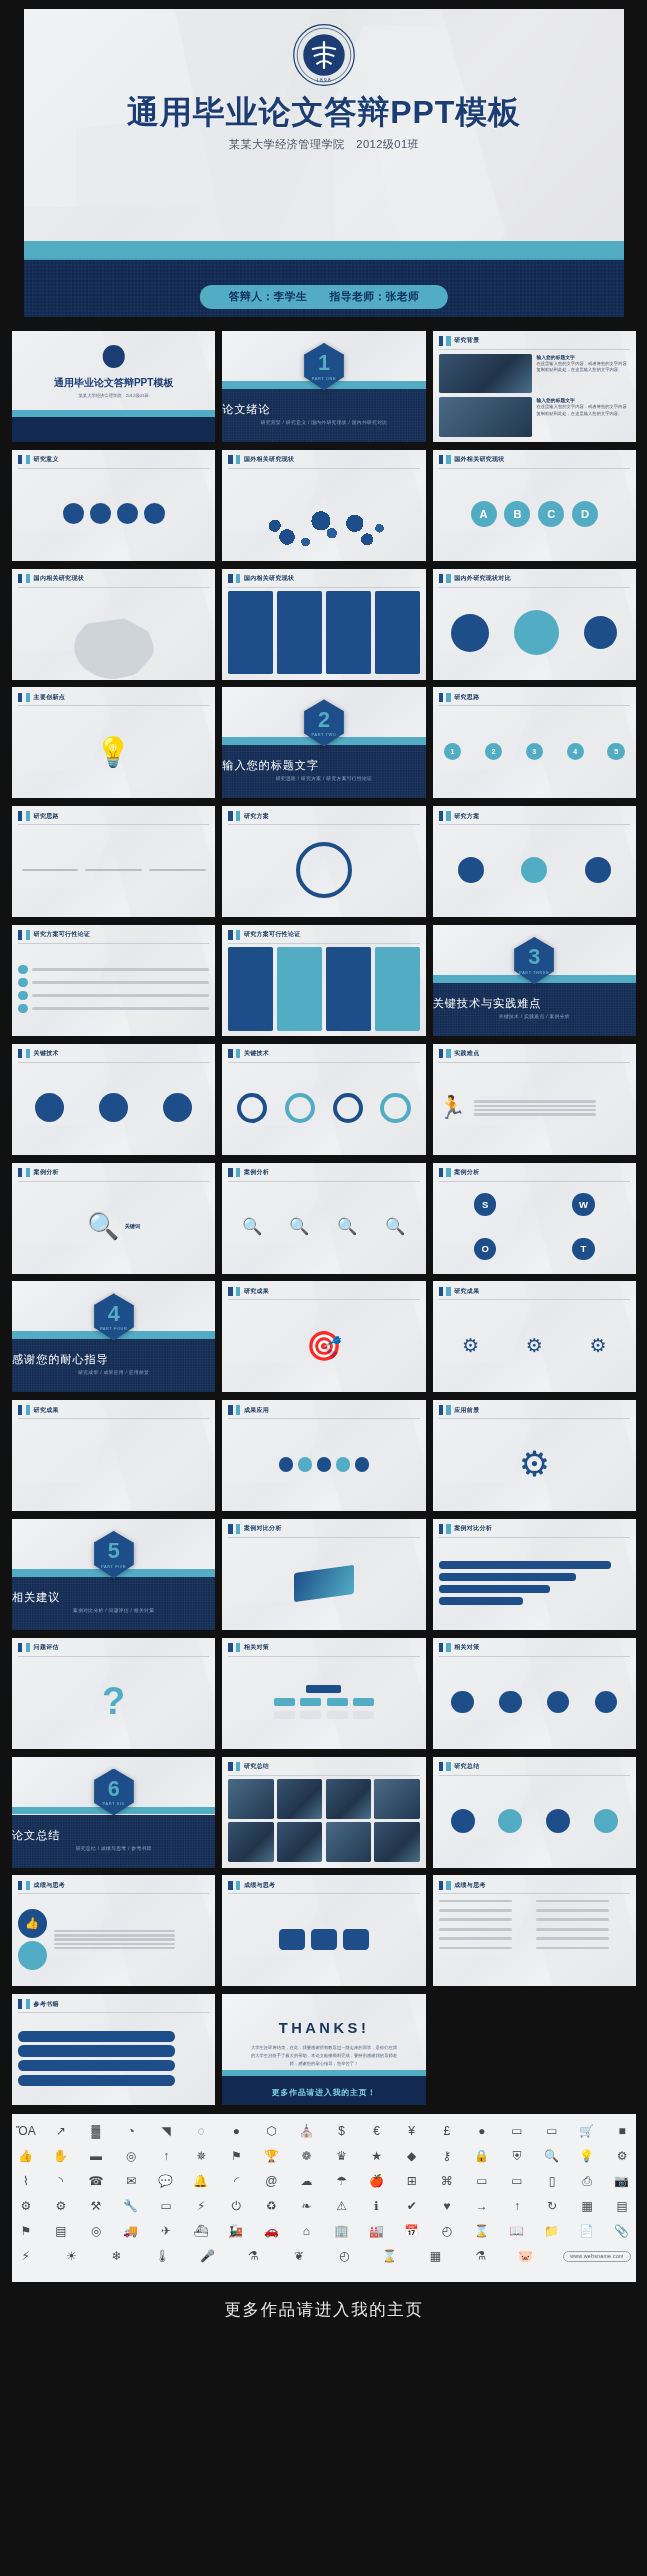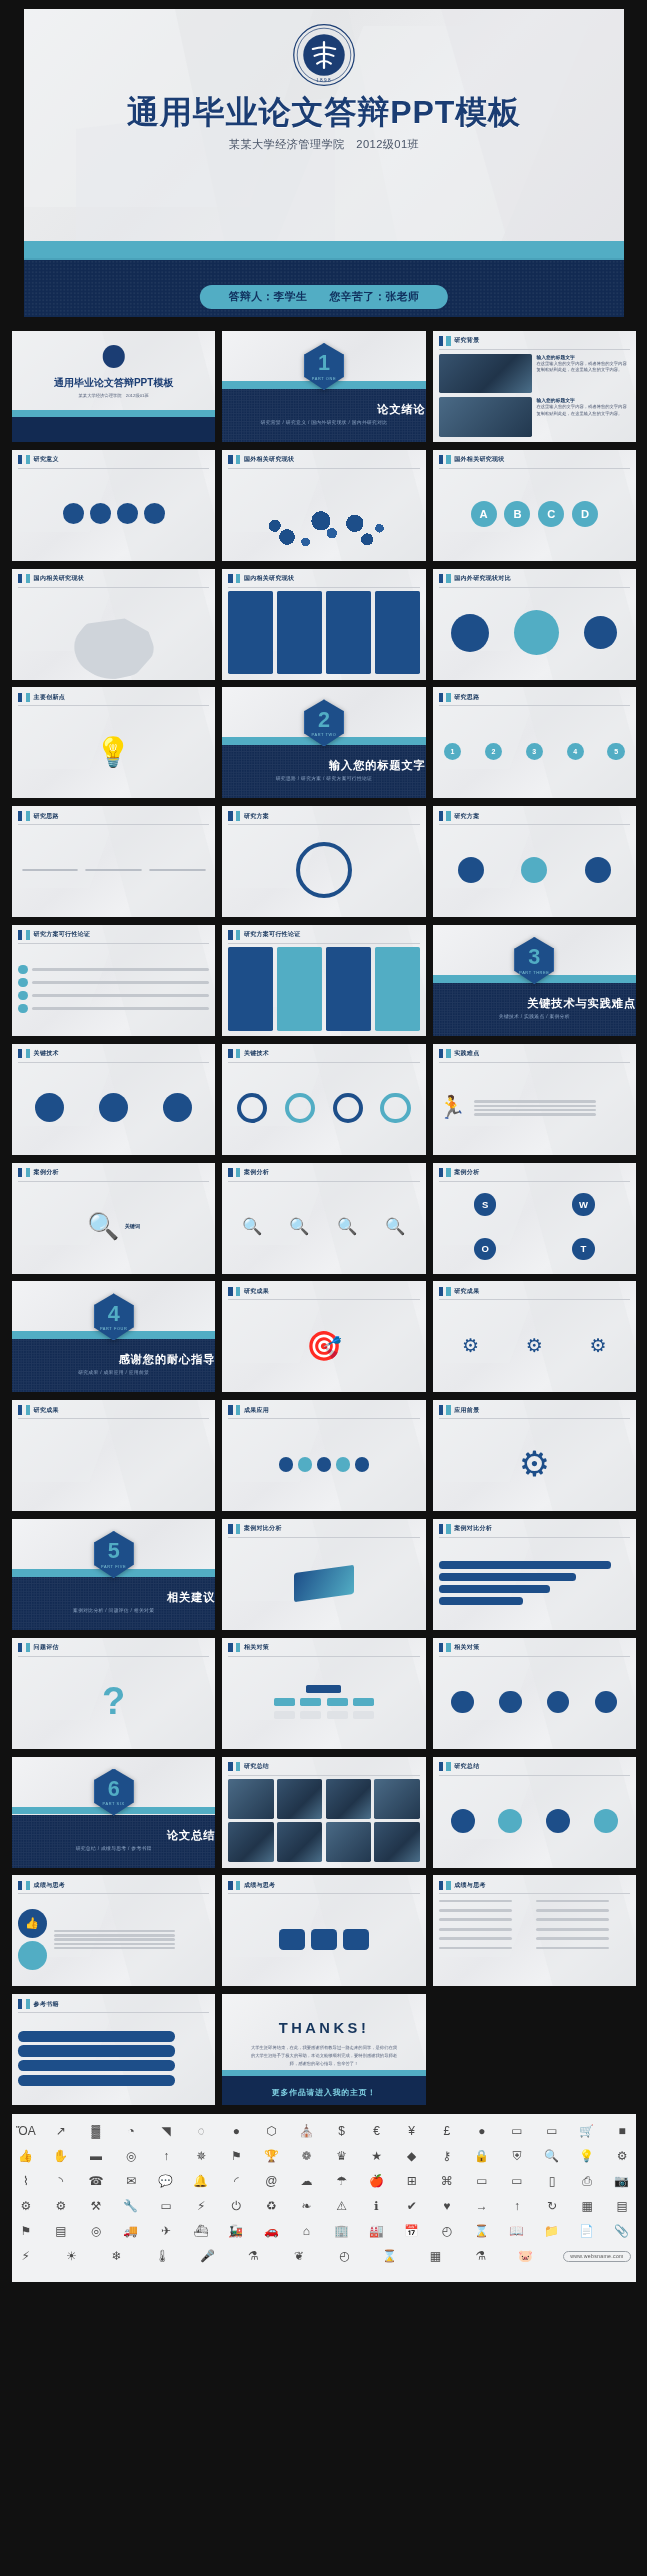--- a/index.html
+++ b/index.html
@@ -62,22 +62,22 @@
   .sec .navy{position:absolute;left:0;right:0;top:58px;bottom:0;background:#122a52;
     background-image:radial-gradient(rgba(255,255,255,.06) 0.9px,transparent 0.9px);background-size:2.6px 2.6px;}
   .hexwrap{position:absolute;left:50%;top:12px;transform:translateX(-50%);width:40px;height:47px;z-index:3;
     filter:drop-shadow(0 1.7px 2.6px rgba(0,0,0,.35));}
   .hex{width:40px;height:47px;background:#1d4e89;
     clip-path:polygon(50% 0%,100% 25%,100% 72%,50% 100%,0% 72%,0% 25%);
     display:flex;flex-direction:column;align-items:center;justify-content:center;
     border:1.7px solid #2a5f9e;box-sizing:border-box;}
   .hex .num{font-size:21.6px;font-weight:bold;color:#52adc4;line-height:1;}
   .hex .pt{font-size:3.9px;color:#7fc4d6;letter-spacing:0.6px;margin-top:1.7px;}
-  .sec .sec-title{position:absolute;left:0;right:0;top:71px;text-align:right;
-    font-size:11.2px;font-weight:bold;color:#fff;letter-spacing:0.9px;}
+  .sec .sec-title{position:absolute;left:0;right:0;top:71px;text-align:left;
+    font-size:11.2px;font-weight:normal;color:#fff;letter-spacing:0.9px;}
   .sec .sec-sub{position:absolute;left:0;right:0;top:88px;text-align:center;
     font-size:4.8px;color:#8fa7c6;letter-spacing:0.3px;}
 
   
   .body{position:absolute;left:6px;right:6px;top:22.5px;bottom:5.2px;}
   .row{display:flex;gap:4.3px;height:100%;}
   .col{flex:1;display:flex;flex-direction:column;gap:3.5px;}
   .card{background:#1d4e89;border-radius:1.7px;flex:1;position:relative;}
   .card.teal{background:#52adc4;}
   .card.lite{background:#dfe2e6;}
@@ -160,21 +160,21 @@
           <path d="M29 47 Q37 41 45 47" stroke="#fff" stroke-width="2.4" fill="none" stroke-linecap="round"></path>
           <text x="37" y="68" font-size="6" fill="#1b3d73" text-anchor="middle" font-family="Liberation Serif, serif" letter-spacing="1.6">1898</text>
         </svg>
       </div>
 
       <div class="hero-title">通用毕业论文答辩PPT模板</div>
       <div class="hero-sub">某某大学经济管理学院　2012级01班</div>
 
       <div class="teal-band"></div>
       <div class="navy-band"></div>
-      <div class="presenter">答辩人：李学生　　您辛苦了：张老师</div>
+      <div class="presenter">答辩人：李学生　　指导老师：张老师</div>
     </div>
   </div>
 
   <div class="grid" id="slide-grid">
       <div class="slide">
         <div class="bg">
           <div class="bgpoly bp1"></div>
           <div class="bgpoly bp2"></div>
         </div>
       <div style="position:absolute;left:50%;top:14px;transform:translateX(-50%);width:22.5px;height:22.5px;border-radius:50%;background:#1b3d73"></div>
@@ -1134,14 +1134,17 @@
         <div class="ico">❦</div>
         <div class="ico">◴</div>
         <div class="ico">⌛</div>
         <div class="ico">▦</div>
         <div class="ico">⚗</div>
         <div class="ico">🐷</div>
         <div class="wmpill">www.websname.com</div>
       </div>
     </div>
 
+  <div class="footer">
+    <span>更多作品请进入我的主页</span>
+  </div>
 </div>
 
 
 </body></html>

